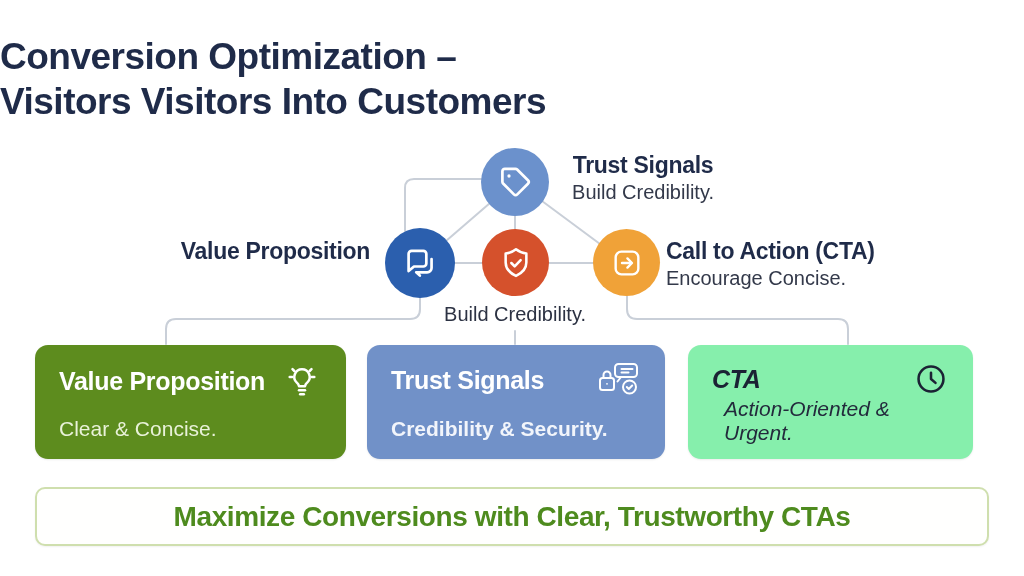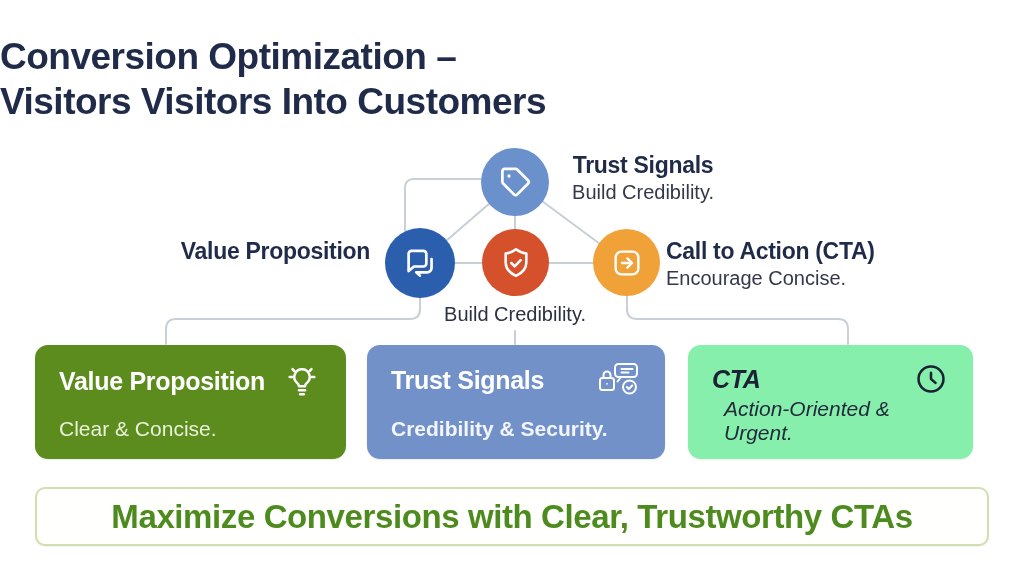--- a/index.html
+++ b/index.html
@@ -128,21 +128,21 @@
     border-radius: 10px;
     display: flex;
     align-items: center;
     justify-content: center;
     z-index: 2;
     box-shadow: 0 1px 2px rgba(0,0,0,0.06);
   }
   .banner .banner-text {
     color: #4e8b1e;
     font-weight: 700;
-    font-size: 33px;
+    font-size: 28px;
     letter-spacing: -0.4px;
   }
 </style>
 </head>
 <body>
 
 <div class="canvas">
 
   <div class="title">
     <div>Conversion Optimization –</div>

